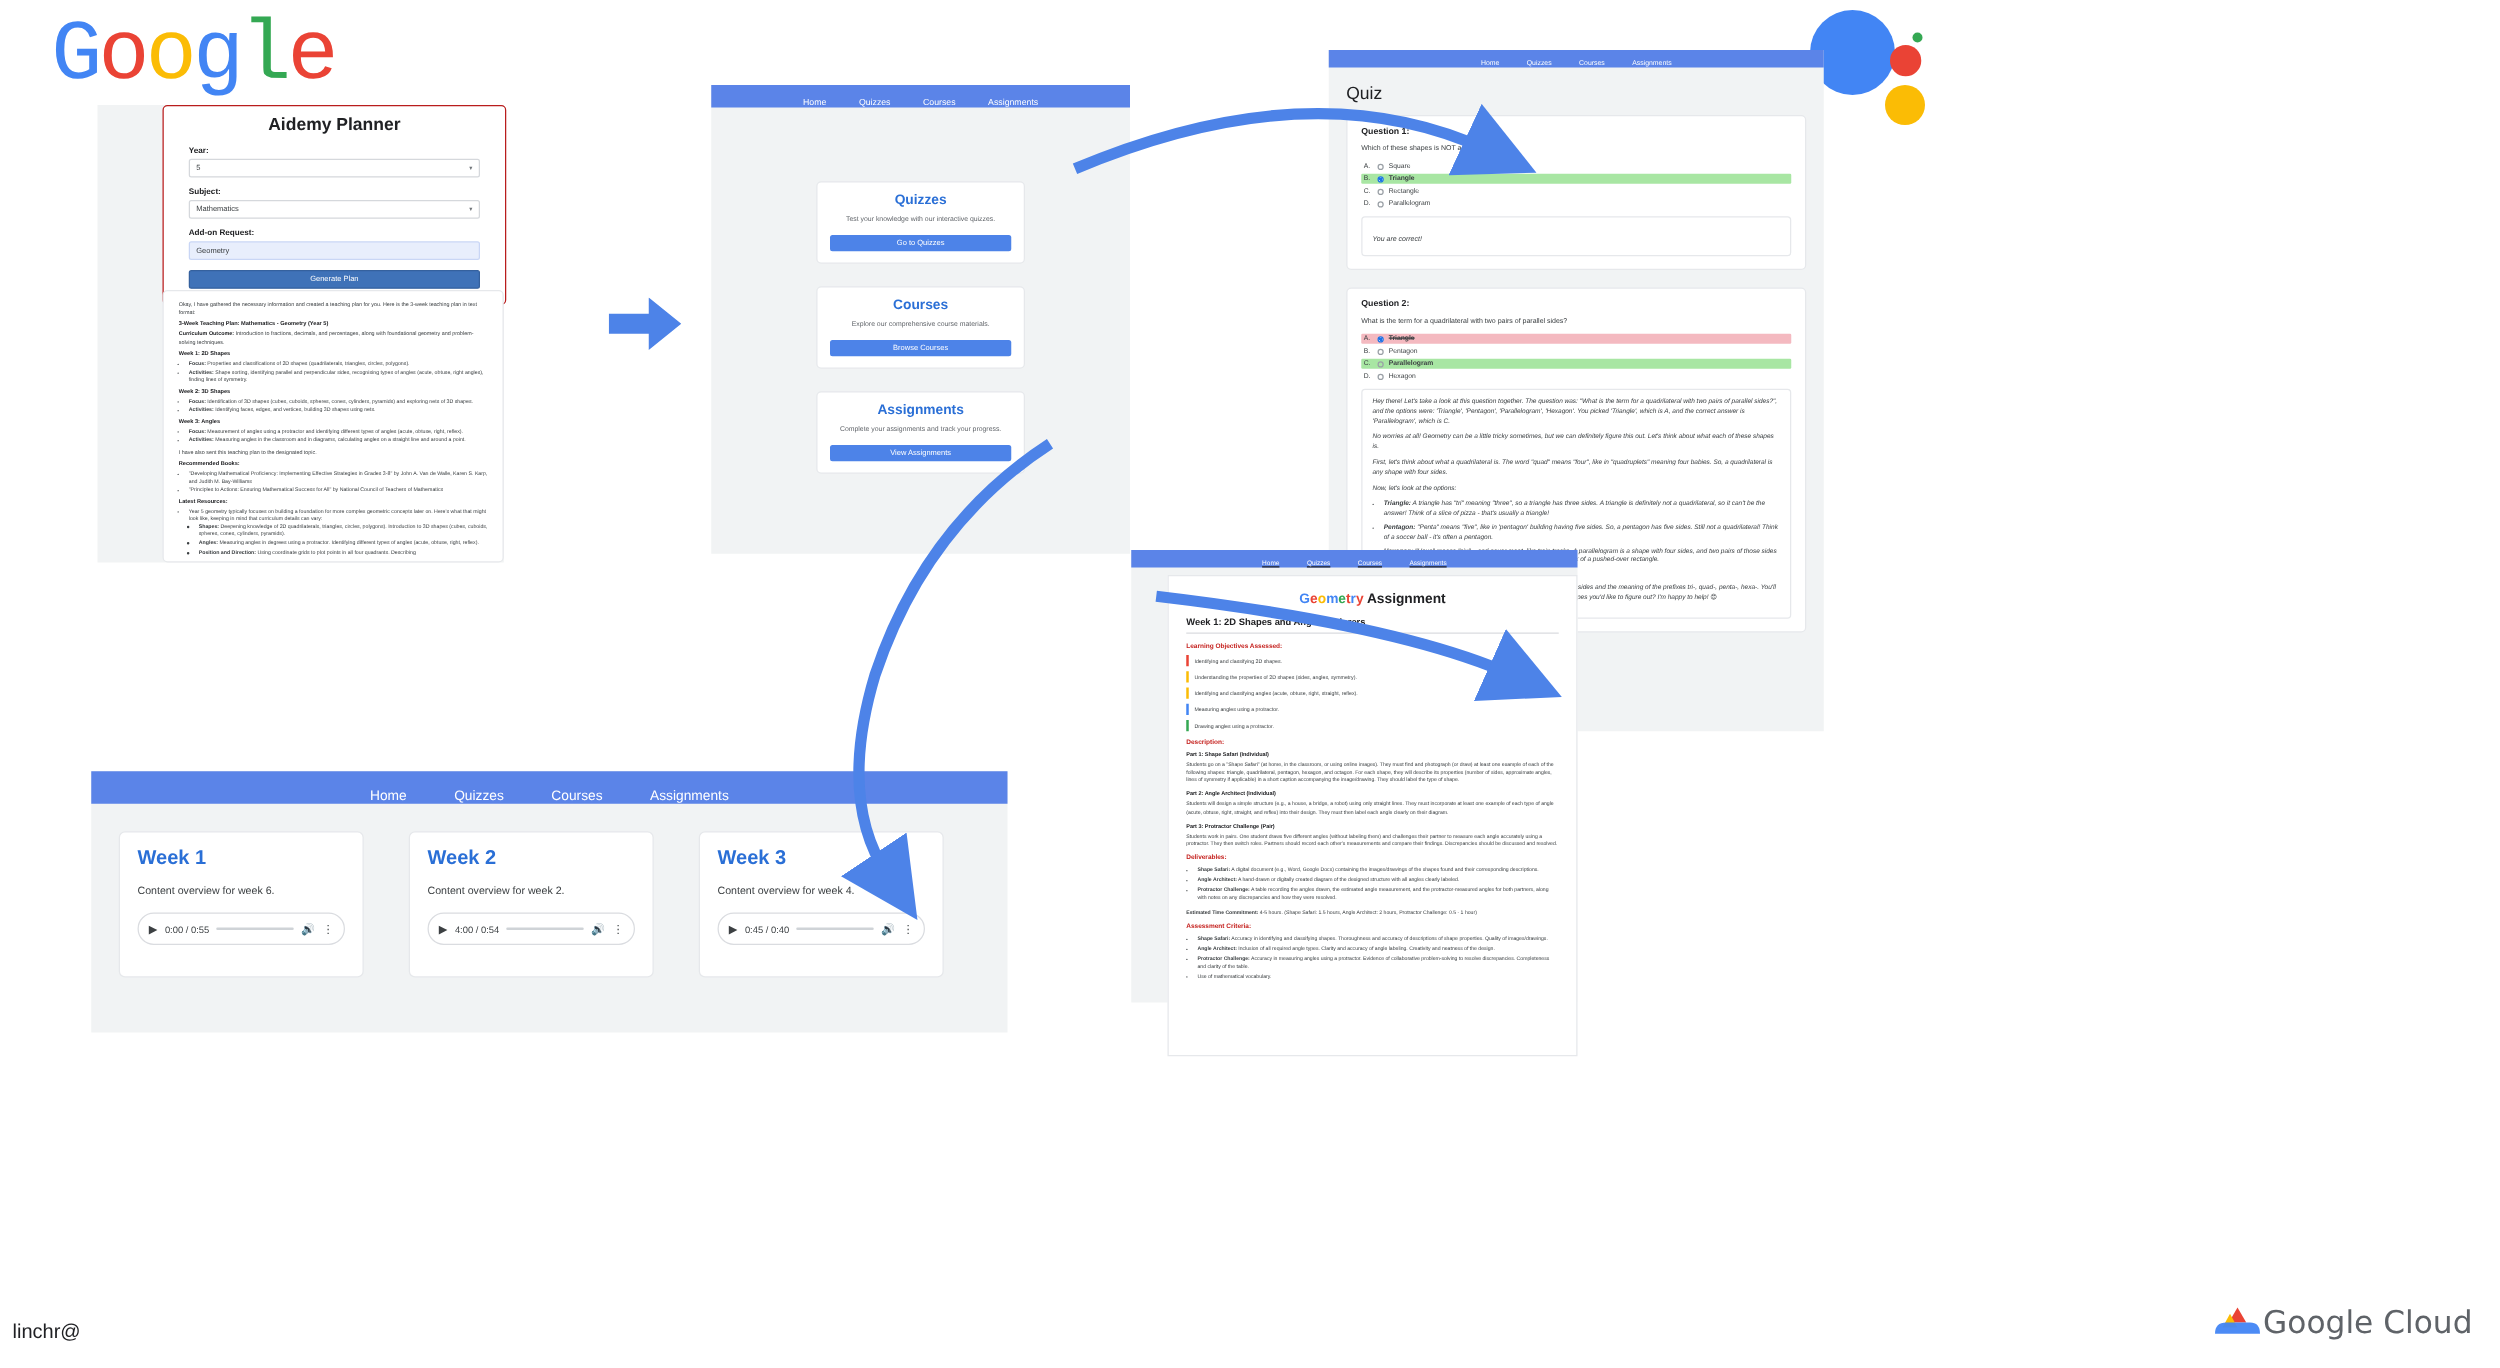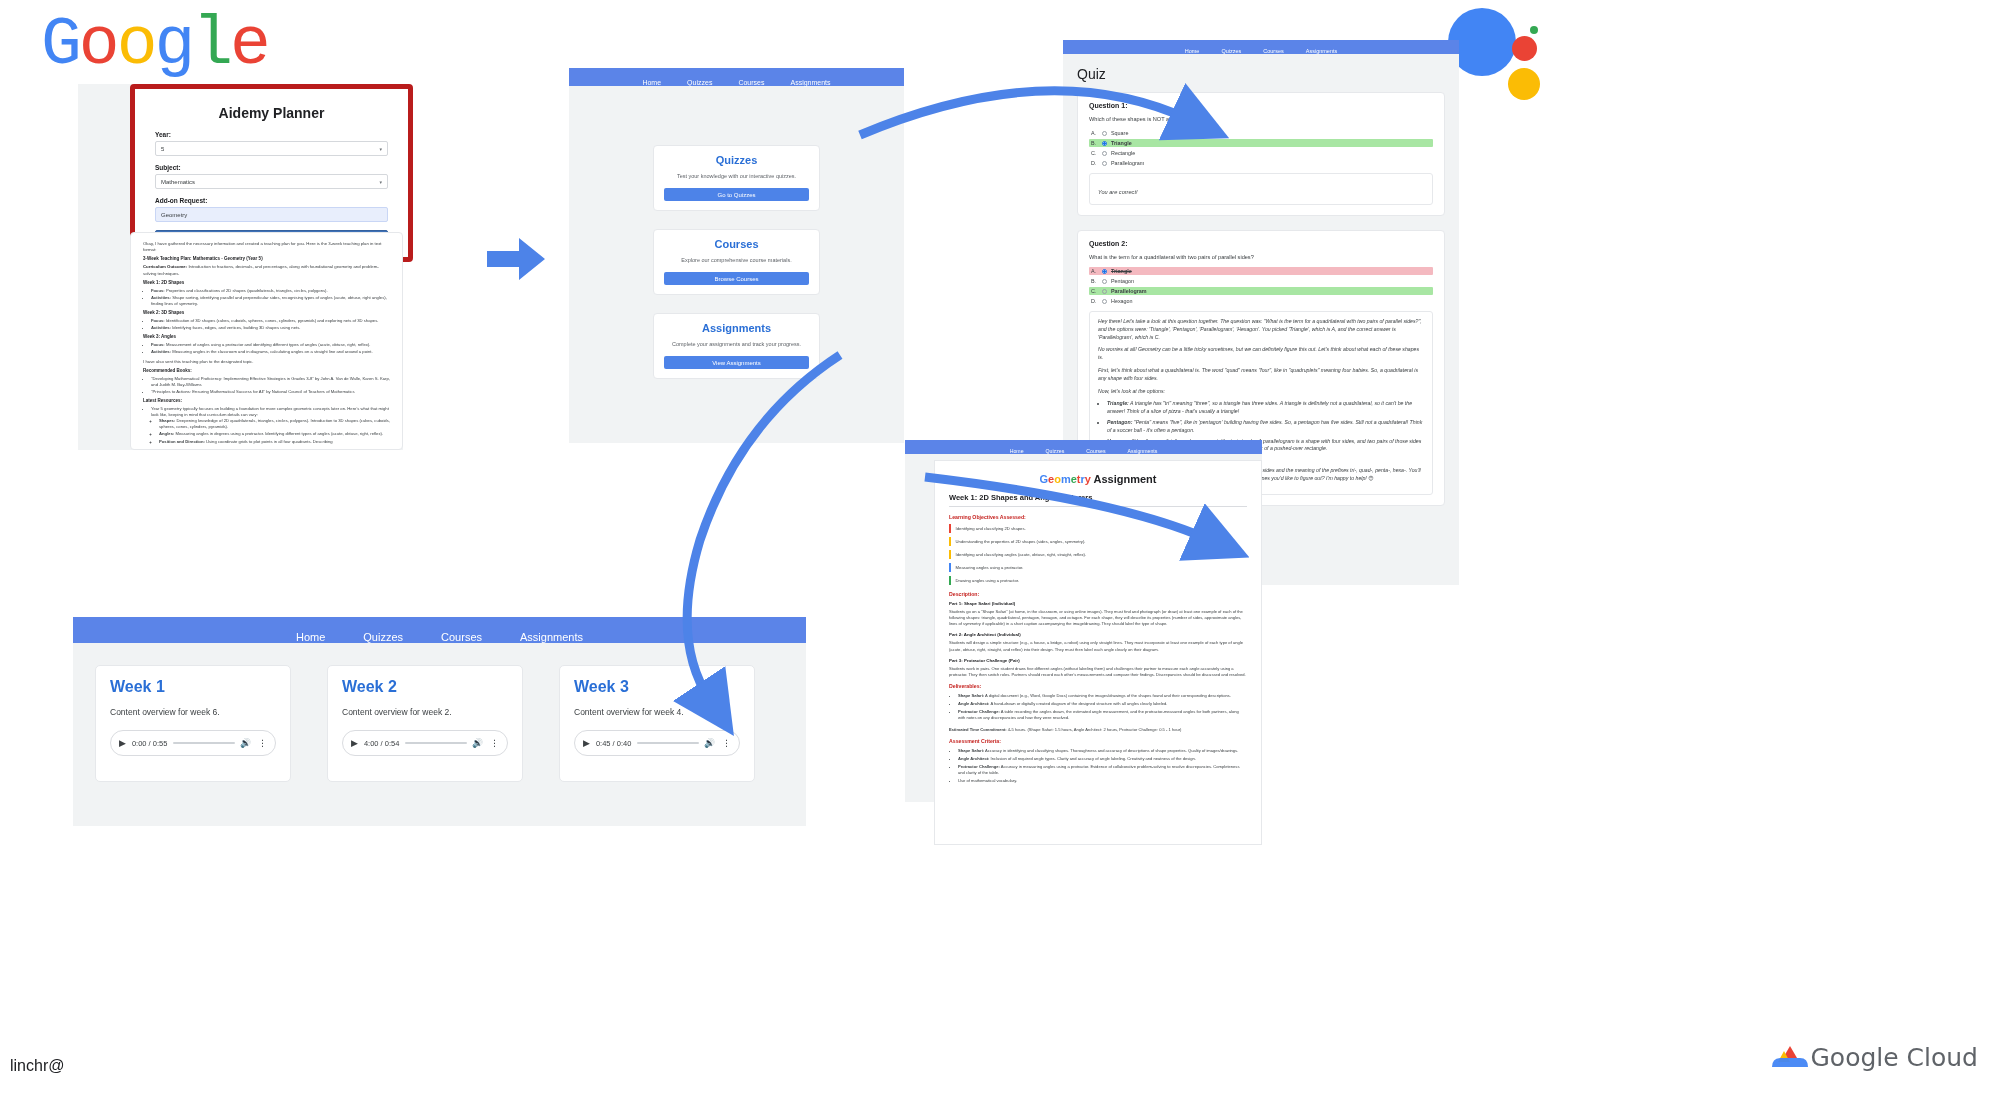--- a/index.html
+++ b/index.html
@@ -21,21 +21,21 @@
   .dot{border-radius:50%;position:absolute}
 
   
   .navbar{background:#5B84E8;display:flex;align-items:flex-end;justify-content:center;gap:0;}
   .navbar a{color:#fff;text-decoration:none;}
   .pagebg{background:#f1f3f4;}
 
   
   #planner{left:78px;top:84px;width:325px;height:366px;background:#f1f3f4;}
   #planner-form{position:absolute;left:52px;top:0px;width:273px;background:#fff;
-      border:5px solid #b91c1c;border-radius:4px;padding:10px 0 12px;}
+      border:1px solid #b91c1c;border-radius:4px;padding:0 0 12px;}
   #planner-title{text-align:center;font-size:14px;font-weight:700;color:#202124;margin:6px 0 10px;}
   .pl-label{font-size:6.5px;font-weight:700;margin:0 0 3px 20px;color:#202124;}
   .pl-input{margin:0 20px 8px 20px;height:13px;border:1px solid #d5d8dc;border-radius:2px;
       background:#fff;font-size:6px;display:flex;align-items:center;padding:0 5px;color:#3c4043;
       justify-content:space-between;}
   .pl-input.highlight{background:#e8eefc;border-color:#c9d6f5;}
   .caret{font-size:5px;color:#70757a;}
   .pl-btn{margin:2px 20px 0 20px;height:13px;background:#3f72b8;border:1px solid #35619e;border-radius:2px;
       color:#fff;font-size:6px;display:flex;align-items:center;justify-content:center;}
   #planner-output{position:absolute;left:52px;top:148px;width:273px;height:218px;background:#fff;
@@ -80,21 +80,21 @@
   .qopt.wrong .txt{text-decoration:line-through;}
   .qopt .txt{font-weight:400;}
   .qopt.correct .txt,.qopt.wrong .txt{font-weight:700;}
   .fbox{border:1px solid #e6e8eb;border-radius:3px;padding:6px 8px;margin-top:6px;}
   .fbox em{font-size:5.6px;color:#3c4043;font-style:italic;}
   .explain p{font-size:5.2px;line-height:1.5;color:#3c4043;margin:0 0 5px;font-style:italic;}
   .explain ul{margin:0 0 5px 9px;padding:0;}
   .explain li{font-size:5.2px;line-height:1.5;color:#3c4043;margin-bottom:3px;font-style:italic;}
 
   
-  #assign{left:905px;top:440px;width:357px;height:362px;background:#f1f3f4;}
+  #assign{left:905px;top:440px;width:357px;height:362px;background:#f1f3f4;text-decoration:underline;}
   #assign-nav{height:14px;font-size:5.2px;gap:22px;}
   #assign-sheet{position:absolute;left:29px;top:20px;width:328px;height:385px;background:#fff;
       border:1px solid #e6e8eb;padding:10px 14px;box-sizing:border-box;overflow:hidden;}
   #assign-h1{text-align:center;font-size:11px;font-weight:700;margin:2px 0 8px;}
   #assign-h1 .g1{color:#4285F4}#assign-h1 .g2{color:#EA4335}#assign-h1 .g3{color:#FBBC05}
   #assign-h1 .g4{color:#4285F4}#assign-h1 .g5{color:#34A853}#assign-h1 .g6{color:#EA4335}
   #assign-h1 .rest{color:#202124}
   .as-h2{font-size:7.5px;font-weight:700;color:#202124;border-bottom:1px solid #dadce0;
       padding-bottom:4px;margin:0 0 7px;}
   .as-h3{font-size:5.2px;font-weight:700;color:#c5221f;margin:0 0 4px;}

